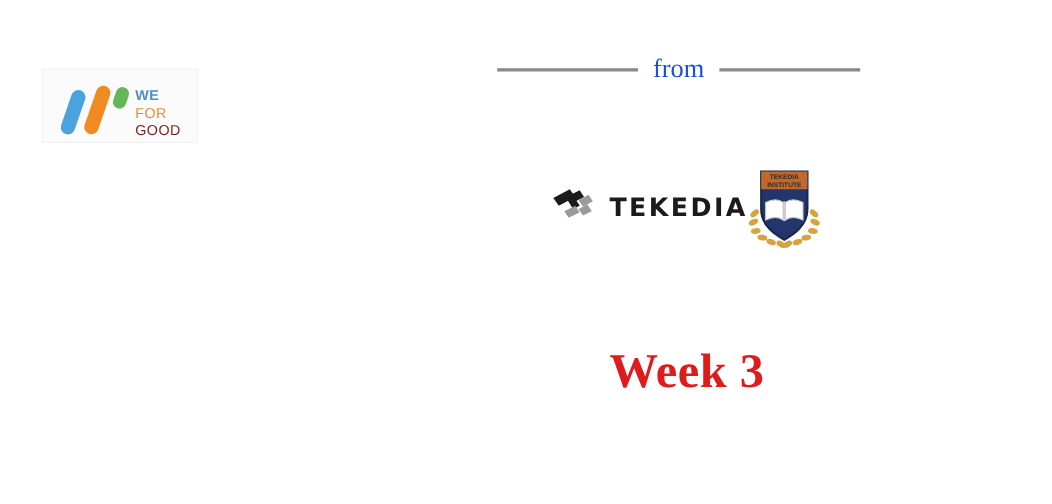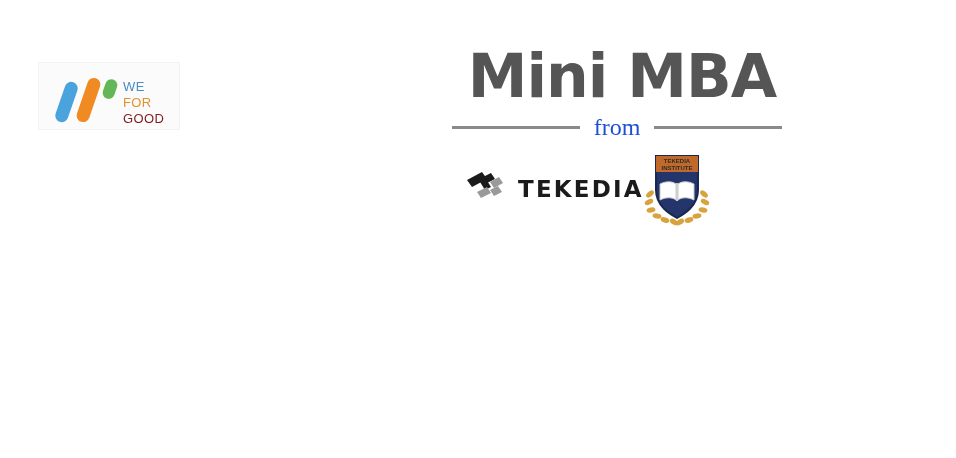--- a/index.html
+++ b/index.html
@@ -59,21 +59,21 @@
   }
   .wfg-word {
     position: absolute;
     left: 84px;
     font-family: "Liberation Sans", sans-serif;
     font-size: 13px;
     letter-spacing: 0.4px;
     line-height: 13px;
     font-weight: 400;
   }
-  #wfg-we   { top: 17px; color: #4a8cc4; }
+  #wfg-we   { top: 17px; color: #4a8cc4; font-weight: bold; }
   #wfg-for  { top: 33px; color: #e3912f; }
   #wfg-good { top: 49px; color: #8cb45c; }
 
   
   #triangle-diagram {
     position: absolute;
     left: 78px;
     top: 27px;
     width: 370px;
     height: 370px;
@@ -126,21 +126,21 @@
     font-family: "Liberation Serif", serif;
     font-size: 24px;
     color: #1d4ed8;
     padding: 0 14px;
     white-space: nowrap;
   }
 
   
   #partners-row {
     position: absolute;
-    left: 428px;
+    left: 464px;
     top: 148px;
     width: 340px;
     height: 86px;
   }
   
   #tekedia-logo {
     position: absolute;
     left: 38px;
     top: 18px;
     width: 185px;
@@ -195,21 +195,20 @@
       <div class="wfg-bar" id="wfg-bar-orange" style="background: rgb(240, 138, 34);"></div>
       <div class="wfg-bar" id="wfg-bar-green" style="background: rgb(99, 183, 87);"></div>
       <div class="wfg-word" id="wfg-we" style="color: rgb(74, 140, 196);">WE</div>
       <div class="wfg-word" id="wfg-for" style="color: rgb(227, 145, 47);">FOR</div>
       <div class="wfg-word" id="wfg-good" style="color: #7f1d1d;">GOOD</div>
     </div>
   </div>
 
 
   <div id="brand-block">
-    <div id="mini-mba-title" style="color: rgb(85, 85, 85);">Mini MBA</div>
     <div id="from-row">
       <div class="from-rule"></div>
       <div id="from-label">from</div>
       <div class="from-rule"></div>
     </div>
   </div>
 
   <div id="partners-row">
 
     <div id="tekedia-logo">
@@ -249,14 +248,15 @@
       <text x="41" y="20" text-anchor="middle" font-family="Liberation Sans, sans-serif" font-size="6" font-weight="bold" fill="#2d2d2d">INSTITUTE</text>
 
       <g>
         <path d="M24,34 C30,31 36,31 40,34 L40,50 C36,47 30,47 24,50 Z" fill="#ffffff" stroke="#c8c8c8" stroke-width="1"></path>
         <path d="M58,34 C52,31 46,31 42,34 L42,50 C46,47 52,47 58,50 Z" fill="#ffffff" stroke="#c8c8c8" stroke-width="1"></path>
         <rect x="40" y="33" width="2" height="18" fill="#cfcfcf"></rect>
       </g>
     </svg>
   </div>
 
+  <div id="week-label" style="color: rgb(224, 27, 27);">Week 3</div>
 
 </div>
 
 </body></html>

